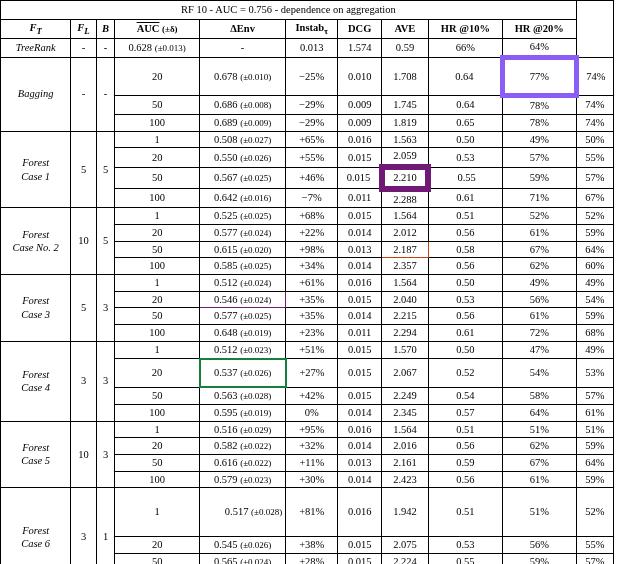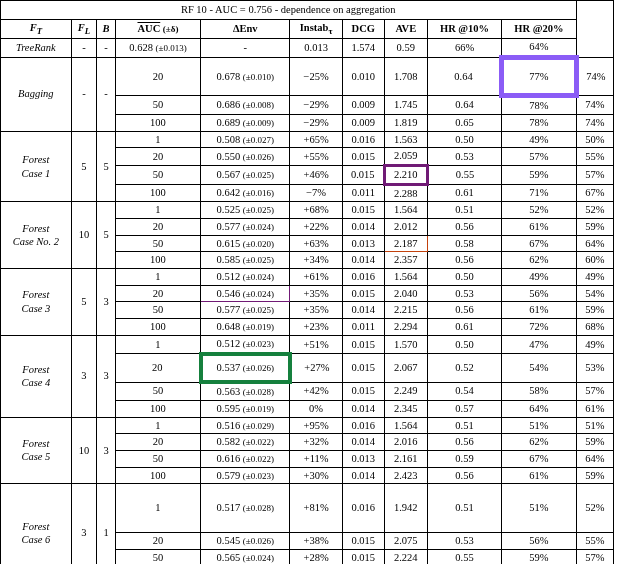--- a/index.html
+++ b/index.html
@@ -122,21 +122,21 @@
       <td style="border:1px solid #000; padding:1px 3px;">2.059</td>
       <td style="border:1px solid #000; padding:1px 3px;">0.53</td>
       <td style="border:1px solid #000; padding:1px 3px;">57%</td>
       <td style="border:1px solid #000; padding:1px 3px;">55%</td>
     </tr>
         <tr>
       <td style="border:1px solid #000; padding:1px 3px;">50</td>
       <td style="border:1px solid #000; padding:1px 3px; white-space:nowrap;">0.567 <span style="font-size:9px;">(±0.025)</span></td>
       <td style="border:1px solid #000; padding:1px 3px;">+46%</td>
       <td style="border:1px solid #000; padding:1px 3px;">0.015</td>
-      <td style="border:3px solid #701a75; padding:1px 3px;margin-top:32px;">2.210</td>
+      <td style="border:6px solid #701a75; padding:1px 3px;margin-top:32px;">2.210</td>
       <td style="border:1px solid #000; padding:1px 3px;">0.55</td>
       <td style="border:1px solid #000; padding:1px 3px;">59%</td>
       <td style="border:1px solid #000; padding:1px 3px;">57%</td>
     </tr>
         <tr>
       <td style="border:1px solid #000; padding:1px 3px;">100</td>
       <td style="border:1px solid #000; padding:1px 3px; white-space:nowrap;">0.642 <span style="font-size:9px;">(±0.016)</span></td>
       <td style="border:1px solid #000; padding:1px 3px;">−7%</td>
       <td style="border:1px solid #000; padding:1px 3px;">0.011</td>
       <td style="border:1px solid #000; padding:1px 3px;">2.288</td>
@@ -164,21 +164,21 @@
       <td style="border:1px solid #000; padding:1px 3px;">+22%</td>
       <td style="border:1px solid #000; padding:1px 3px;">0.014</td>
       <td style="border:1px solid #000; padding:1px 3px;">2.012</td>
       <td style="border:1px solid #000; padding:1px 3px;">0.56</td>
       <td style="border:1px solid #000; padding:1px 3px;">61%</td>
       <td style="border:1px solid #000; padding:1px 3px;">59%</td>
     </tr>
         <tr>
       <td style="border:1px solid #000; padding:1px 3px;">50</td>
       <td style="border:1px solid #000; padding:1px 3px; white-space:nowrap;">0.615 <span style="font-size:9px;">(±0.020)</span></td>
-      <td style="border:1px solid #000; padding:1px 3px;">+63%</td>
+      <td style="border:1px solid #000; padding:1px 3px;">+98%</td>
       <td style="border:1px solid #000; padding:1px 3px;">0.013</td>
       <td style="border:1px solid #c2410c; padding:1px 2px;">2.187</td>
       <td style="border:1px solid #000; padding:1px 3px;">0.58</td>
       <td style="border:1px solid #000; padding:1px 3px;">67%</td>
       <td style="border:1px solid #000; padding:1px 3px;">64%</td>
     </tr>
         <tr>
       <td style="border:1px solid #000; padding:1px 3px;">100</td>
       <td style="border:1px solid #000; padding:1px 3px; white-space:nowrap;">0.585 <span style="font-size:9px;">(±0.025)</span></td>
       <td style="border:1px solid #000; padding:1px 3px;">+34%</td>
@@ -241,21 +241,21 @@
       <td style="border:1px solid #000; padding:1px 3px; white-space:nowrap;">0.512 <span style="font-size:9px;">(±0.023)</span></td>
       <td style="border:1px solid #000; padding:1px 3px;">+51%</td>
       <td style="border:1px solid #000; padding:1px 3px;">0.015</td>
       <td style="border:1px solid #000; padding:1px 3px;">1.570</td>
       <td style="border:1px solid #000; padding:1px 3px;">0.50</td>
       <td style="border:1px solid #000; padding:1px 3px;">47%</td>
       <td style="border:1px solid #000; padding:1px 3px;">49%</td>
     </tr>
         <tr>
       <td style="border:1px solid #000; padding:1px 3px;">20</td>
-      <td style="border:4px solid #15803d; padding:1px 3px; white-space:nowrap;">0.537 <span style="font-size:9px;">(±0.026)</span></td>
+      <td style="border:2px solid #15803d; padding:1px 3px; white-space:nowrap;">0.537 <span style="font-size:9px;">(±0.026)</span></td>
       <td style="border:1px solid #000; padding:1px 3px;">+27%</td>
       <td style="border:1px solid #000; padding:1px 3px;">0.015</td>
       <td style="border:1px solid #000; padding:1px 3px;">2.067</td>
       <td style="border:1px solid #000; padding:7px 3px;">0.52</td>
       <td style="border:1px solid #000; padding:1px 3px;">54%</td>
       <td style="border:1px solid #000; padding:1px 3px;">53%</td>
     </tr>
         <tr>
       <td style="border:1px solid #000; padding:1px 3px;">50</td>
       <td style="border:1px solid #000; padding:1px 3px; white-space:nowrap;">0.563 <span style="font-size:9px;">(±0.028)</span></td>
@@ -319,21 +319,21 @@
       <td style="border:1px solid #000; padding:1px 3px;">0.56</td>
       <td style="border:1px solid #000; padding:1px 3px;">61%</td>
       <td style="border:1px solid #000; padding:1px 3px;">59%</td>
     </tr>
         <tr>
         <td rowspan="4" style="font-style:italic; border:1px solid #000; padding:1px 3px; vertical-align:middle;">Forest<br>Case 6</td>
         <td rowspan="4" style="border:1px solid #000; padding:1px 3px; vertical-align:middle;">3</td>
         <td rowspan="4" style="border:1px solid #000; padding:1px 3px; vertical-align:middle;">1</td>
 
       <td style="border:1px solid #000; padding:1px 3px;">1</td>
-      <td style="border:1px solid #000; padding:17px 3px; white-space:nowrap;">0.517 <span style="font-size:9px;">(±0.028)</span></td>
+      <td style="border:1px solid #000; padding:17px 3px; white-space:nowrap;text-align:right;">0.517 <span style="font-size:9px;">(±0.028)</span></td>
       <td style="border:1px solid #000; padding:1px 3px;">+81%</td>
       <td style="border:1px solid #000; padding:1px 3px;">0.016</td>
       <td style="border:1px solid #000; padding:1px 3px;">1.942</td>
       <td style="border:1px solid #000; padding:1px 3px;">0.51</td>
       <td style="border:1px solid #000; padding:1px 3px;">51%</td>
       <td style="border:1px solid #000; padding:1px 3px;">52%</td>
     </tr>
         <tr>
       <td style="border:1px solid #000; padding:1px 3px;">20</td>
       <td style="border:1px solid #000; padding:1px 3px; white-space:nowrap;">0.545 <span style="font-size:9px;">(±0.026)</span></td>

